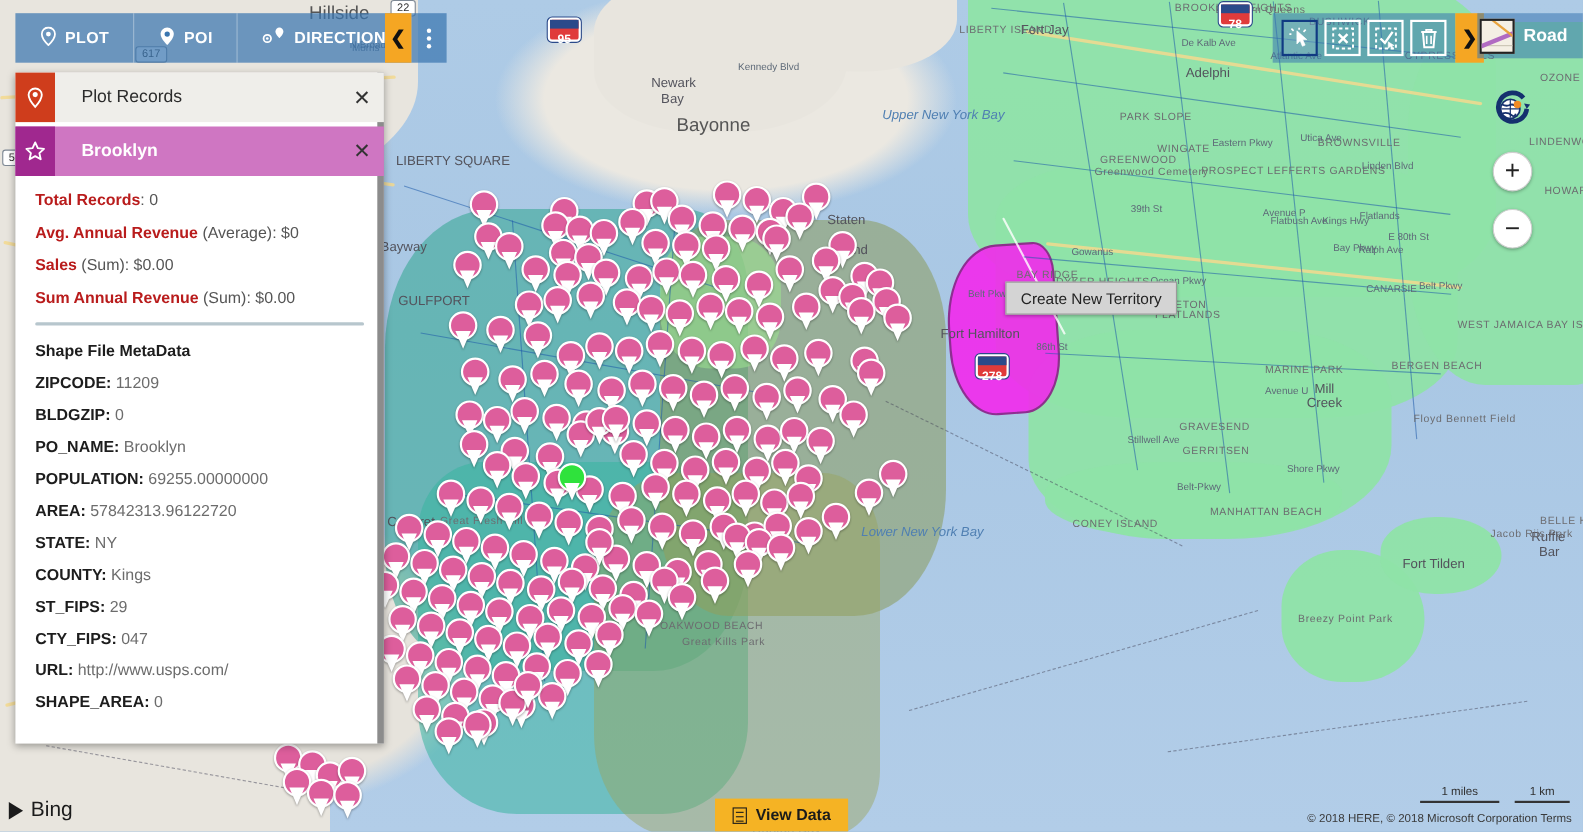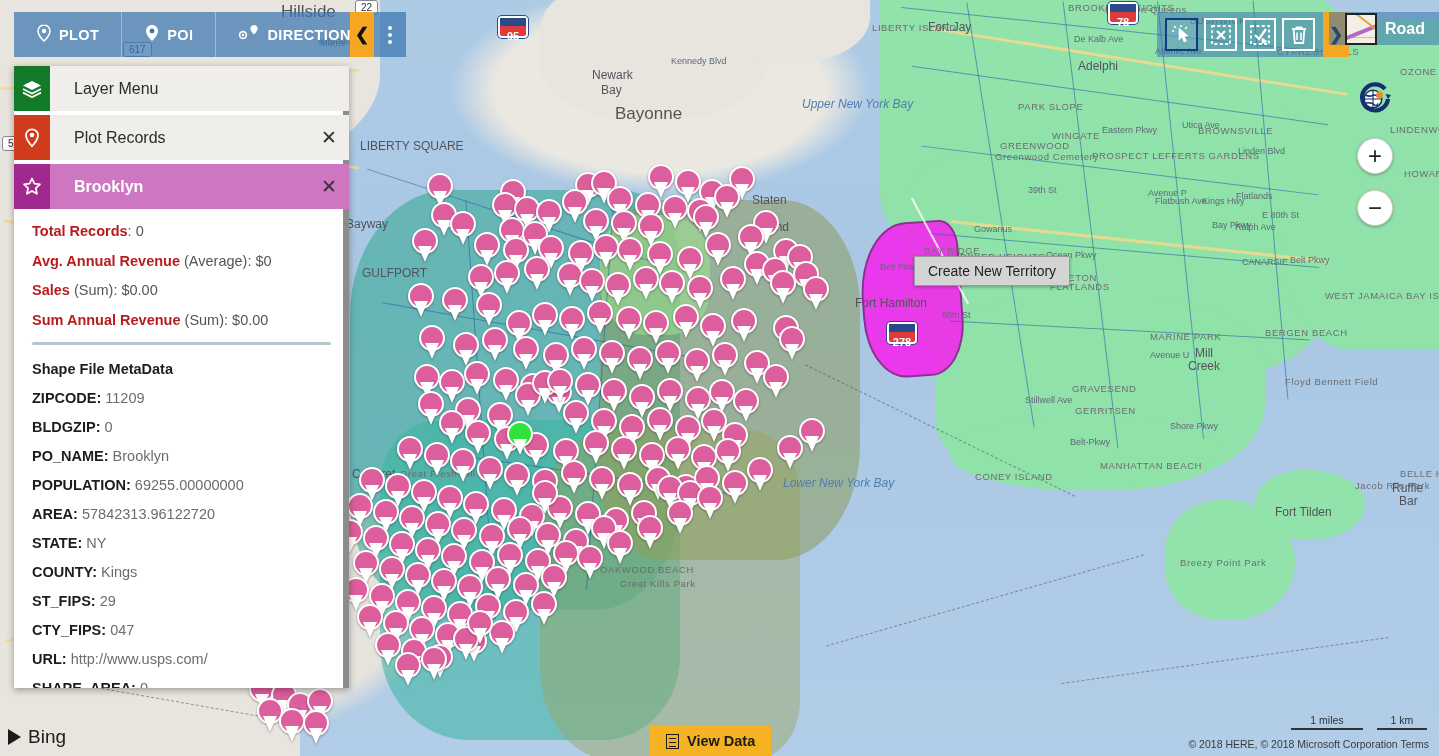--- a/index.html
+++ b/index.html
@@ -194,22 +194,22 @@
   }
   .tool-btn.selected { border-color:#103a82; background: rgba(255,255,255,.12); }
   .tool-btn svg { display:block; }
 
   .collapse-right {
     position:absolute; right:90px; top:12px; width:26px; height:45px;
     background:#f5a623; display:flex; align-items:center; justify-content:center;
     color:#111; font-size:17px; font-weight:bold; cursor:pointer;
   }
   .road-btn {
-    position:absolute; right:0px; top:12px; height:33px;
-    display:flex; align-items:center; gap:8px; padding: 0 14px 0 16px;
+    position:absolute; right:0px; top:12px; height:41px;
+    display:flex; align-items:center; gap:8px; padding: 0 14px 0 2px;
     background: rgba(58,118,176,.55); cursor:pointer;
   }
   .road-thumb {
     width:32px; height:32px; border:2px solid #222; background:#f4efe4;
     position:relative; overflow:hidden;
   }
   .road-thumb .rt-a { position:absolute; left:-4px; top:14px; width:42px; height:4px; background:#b06ac2; transform:rotate(-22deg); }
   .road-thumb .rt-b { position:absolute; left:2px; top:4px; width:30px; height:2px; background:#e8a33d; transform:rotate(38deg); }
   .road-thumb .rt-c { position:absolute; left:0px; top:22px; width:34px; height:1px; background:#c9c2b2; }
   .road-label { color:#fff; font-size:16px; font-weight:bold; }
@@ -1298,30 +1298,20 @@
         </span>
     </div>
   </div>
   <div class="collapse-left">
     <span>❮</span>
   </div>
 
   <div class="panel">
     <div class="panel-scroll"></div>
 
-    <div class="panel-row">
-      <div class="row-icon green">
-        <svg width="20" height="18" viewBox="0 0 20 18">
-            <path d="M10 1 1 5.5 10 10l9-4.5z" fill="#fff"></path>
-            <path d="M1 9 10 13.5 19 9" fill="none" stroke="#fff" stroke-width="1.8"></path>
-            <path d="M1 12.6 10 17.1 19 12.6" fill="none" stroke="#fff" stroke-width="1.8"></path>
-          </svg>
-      </div>
-      <div class="row-label">Layer Menu</div>
-    </div>
 
     <div class="panel-row">
       <div class="row-icon red">
         <svg width="18" height="20" viewBox="0 0 18 20">
             <path d="M9 1.4C5.6 1.4 3 4 3 7.2c0 4.4 6 11 6 11s6-6.6 6-11C15 4 12.4 1.4 9 1.4z" fill="none" stroke="#fff" stroke-width="1.7"></path>
             <circle cx="9" cy="7" r="2.3" fill="#fff"></circle>
           </svg>
       </div>
       <div class="row-label">Plot Records</div>
       <div class="row-close">✕</div>

